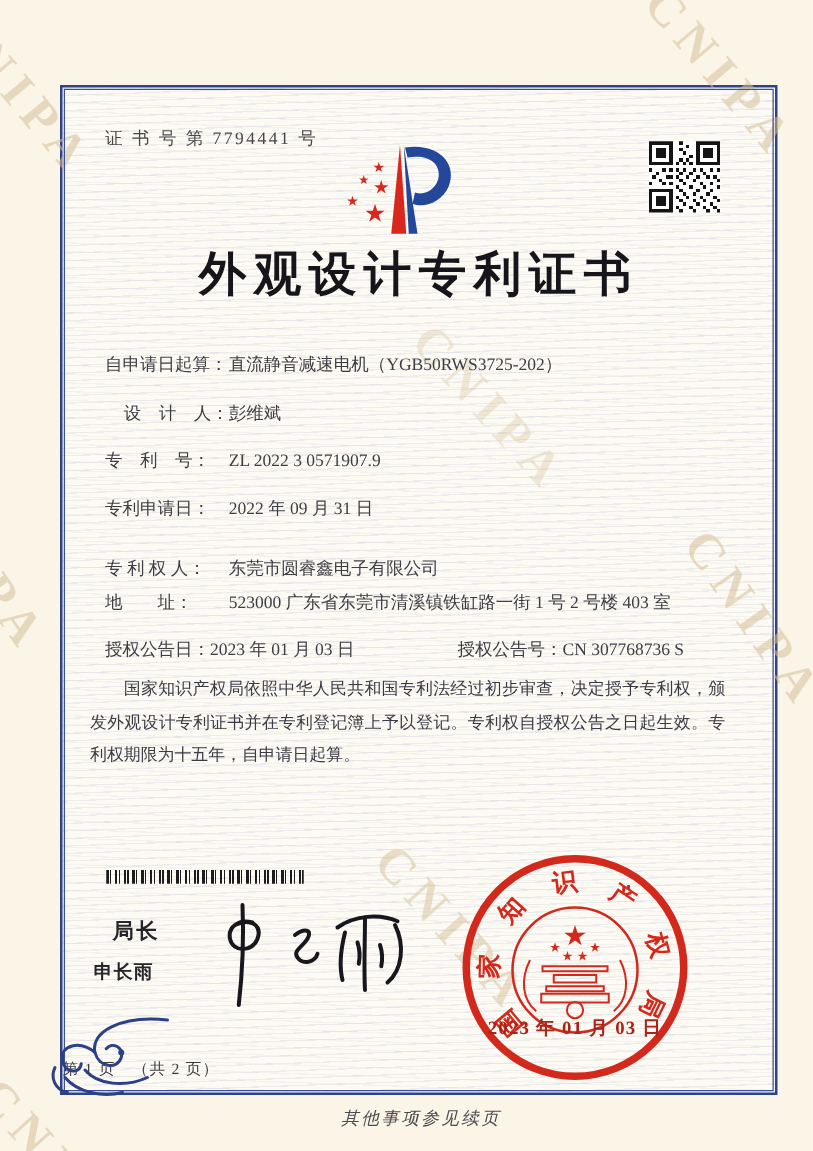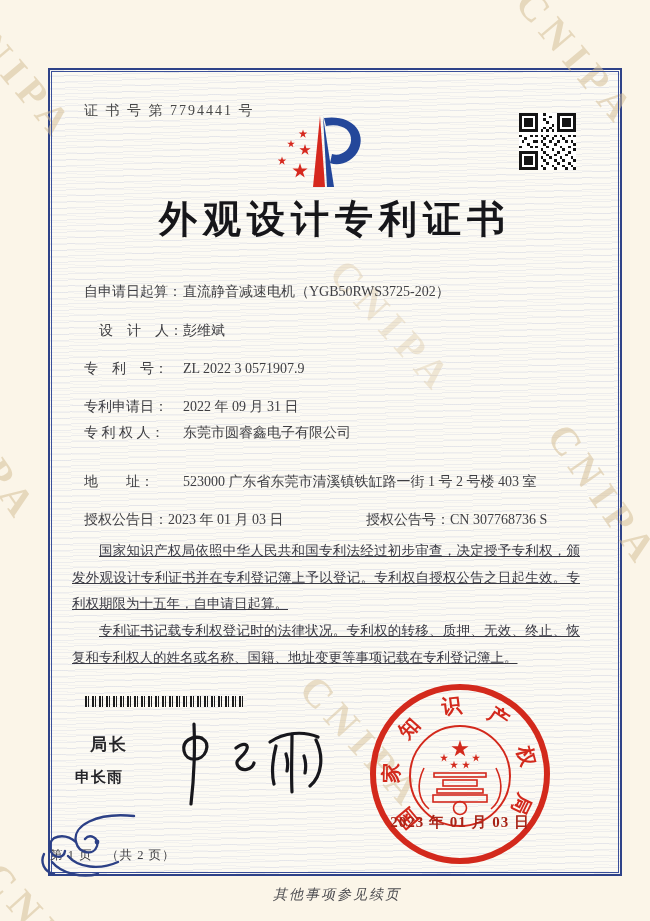--- a/index.html
+++ b/index.html
@@ -25,25 +25,25 @@
           #fcfaf3; padding-left: 24px;}
   .cert::before{content:"";position:absolute;inset:1px;border:1px solid #3a4f99;pointer-events:none;z-index:2;}
   .cert > *{position:absolute;z-index:2;}
   .cert-no{left:34px;top:32px;font-size:14px;letter-spacing:2px;color:#474747;}
   .logo{left:213px;top:35px;}
   .qr{left:469px;top:43px;}
   .title{left:0;top:124px;width:100%;text-align:center;font-size:38px;font-weight:bold;
          letter-spacing:6px;color:#16161a;}
   .frow{left:34px;font-size:14px;color:#3e3e42;white-space:nowrap;}
   .frow .flabel{display:inline-block;min-width:99px;}
-  .f0{top:213px;} .f1{top:252px;text-align:right;} .f2{top:290px;} .f3{top:328px;} .f4{top:354px;} .f5{top:403px;}
+  .f0{top:213px;} .f1{top:252px;text-align:right;} .f2{top:290px;} .f3{top:328px;} .f4{top:376px;} .f5{top:403px;}
   .grant{top:441px;left:34px;width:500px;font-size:14px;color:#3e3e42;white-space:nowrap;}
   .grant .gright{position:absolute;left:282px;top:0;}
   .paras{left:22px;top:468px;width:508px;font-size:13.5px;line-height:1.98;color:#3a3a44;
-         text-align:justify;text-decoration:underline;}
+         text-align:justify;}
   .paras p{margin:0;text-indent:2em;}
   .barcode{left:35px;top:626px;width:158px;height:11px;
     background:repeating-linear-gradient(90deg,#1c1c1c 0 2px,rgba(0,0,0,0) 2px 3px,#1c1c1c 3px 4px,
       rgba(0,0,0,0) 4px 7px,#1c1c1c 7px 9px,rgba(0,0,0,0) 9px 10px,#1c1c1c 10px 11px,rgba(0,0,0,0) 11px 14px);}
   .signer-title{left:40px;top:663px;font-family:"Liberation Sans","DejaVu Sans",sans-serif;
         font-weight:bold;font-size:17px;color:#26262a;letter-spacing:2px;}
   .signer-name{left:25px;top:698px;font-family:"Liberation Sans","DejaVu Sans",sans-serif;
         font-weight:bold;font-size:15px;color:#26262a;letter-spacing:1px;}
   .signature{left:108px;top:648px;}
   .seal{left:317px;top:611px;z-index:3;}
@@ -122,21 +122,20 @@
 
     <div class="grant">
       <span>授权公告日：</span><span>2023 年 01 月 03 日</span>
       <span class="gright">
         <span>授权公告号：</span><span>CN 307768736 S</span>
       </span>
     </div>
 
     <div class="paras">
       <p>国家知识产权局依照中华人民共和国专利法经过初步审查，决定授予专利权，颁发外观设计专利证书并在专利登记簿上予以登记。专利权自授权公告之日起生效。专利权期限为十五年，自申请日起算。</p>
-      <p>专利证书记载专利权登记时的法律状况。专利权的转移、质押、无效、终止、恢复和专利权人的姓名或名称、国籍、地址变更等事项记载在专利登记簿上。</p>
     </div>
 
     <div class="barcode"></div>
 
     <div class="signer-title">局长</div>
     <div class="signer-name">申长雨</div>
 
     <svg class="signature" width="185" height="92" viewBox="0 0 185 92">
       <g fill="none" stroke="#17171c" stroke-width="3.2" stroke-linecap="round">
         <path d="M30,22 C42,16 52,22 48,33 C44,44 28,44 26,33 C24,23 34,17 44,20"></path>

